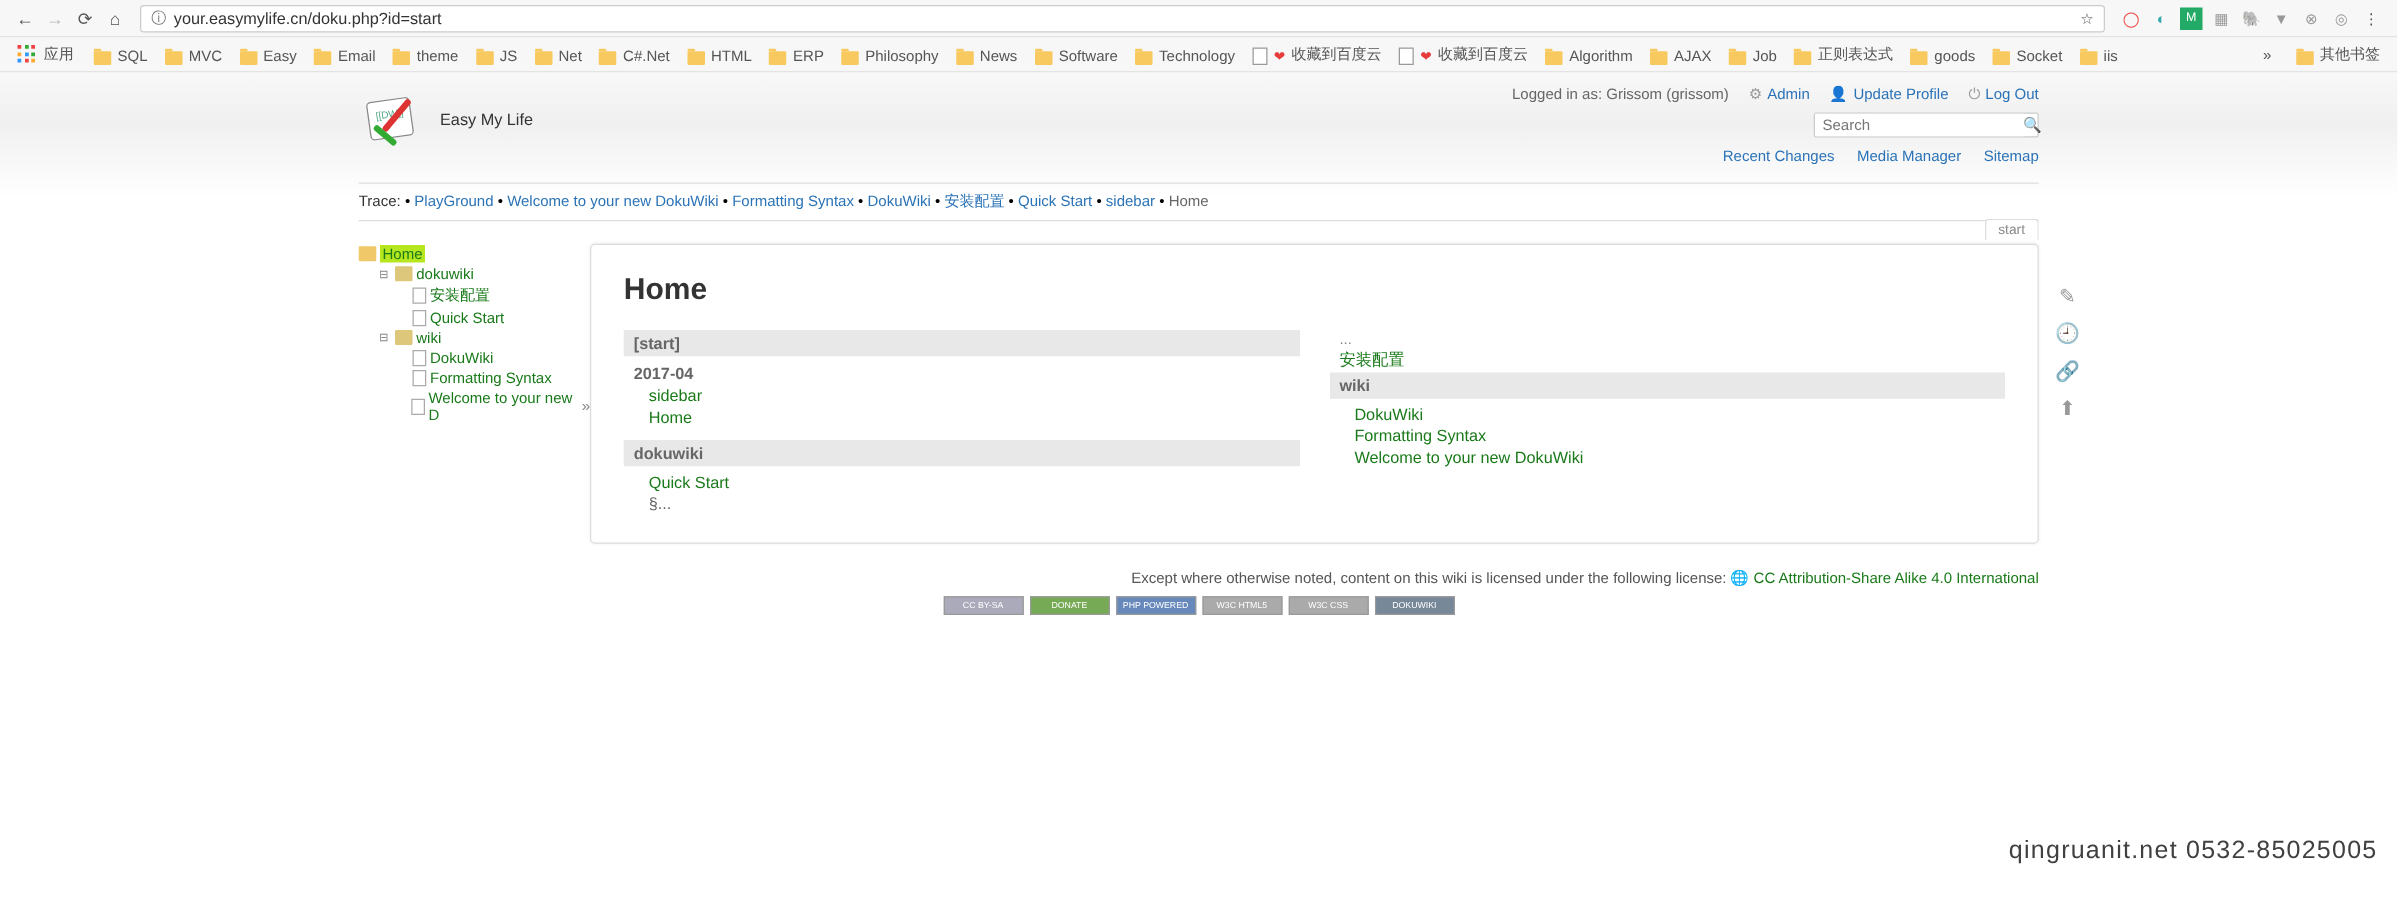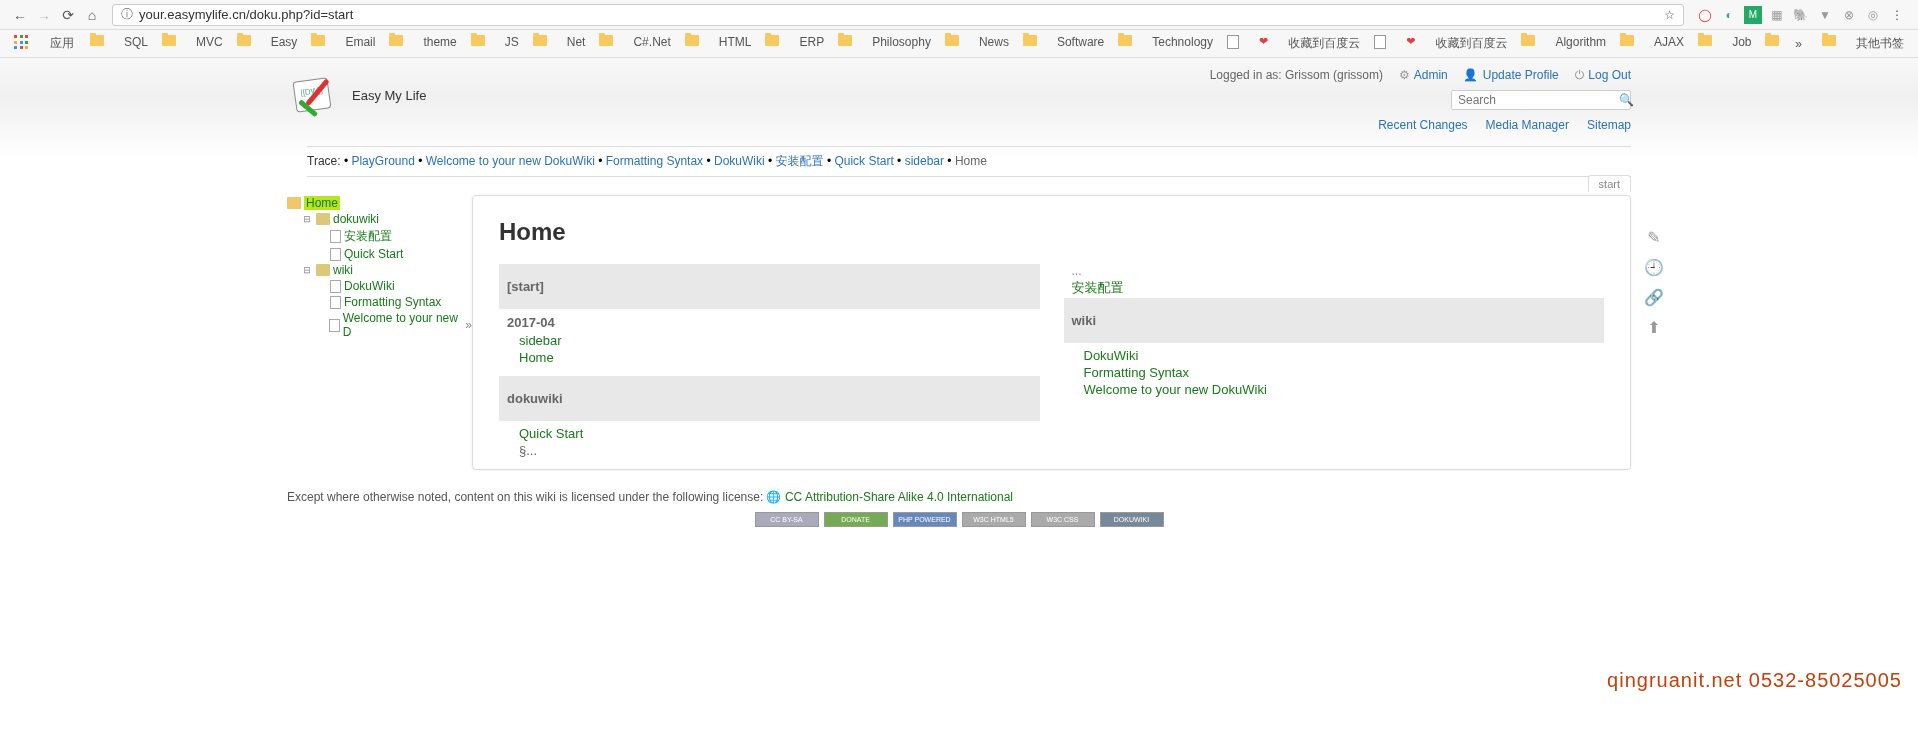--- a/index.html
+++ b/index.html
@@ -11,21 +11,21 @@
 .url-bar { flex: 1; margin: 0 8px; height: 22px; border: 1px solid #ccc; border-radius: 3px; background: #fff; display: flex; align-items: center; padding: 0 8px; }
 .url-info-icon { color: #777; margin-right: 6px; }
 .url-text { flex: 1; color: #333; font-size: 13px; }
 .star { color: #555; }
 .ext-icons { display: flex; gap: 6px; align-items: center; padding: 0 4px; }
 .ext-icon { width: 18px; height: 18px; display: flex; align-items: center; justify-content: center; font-size: 12px; }
 
 .bookmarks-bar { display: flex; align-items: center; height: 28px; padding: 0 8px; background: #f7f7f7; border-bottom: 1px solid #ddd; gap: 4px; }
 .apps-icon { width: 16px; height: 16px; display: grid; grid-template-columns: repeat(3,1fr); grid-template-rows: repeat(3,1fr); gap: 1px; }
 .apps-icon span { width: 3px; height: 3px; }
-.bookmark-item { display: flex; align-items: flex-start; gap: 20px; padding: 2px 6px; color: #555; font-size: 12px; cursor: pointer; white-space: nowrap; }
+.bookmark-item { display: flex; align-items: flex-end; gap: 5px; padding: 2px 6px; color: #555; font-size: 12px; cursor: pointer; white-space: nowrap; }
 .folder-icon { width: 14px; height: 11px; background: #F7C95E; border-radius: 1px; position: relative; }
 .folder-icon::before { content: ''; position: absolute; top: -2px; left: 0; width: 6px; height: 2px; background: #F7C95E; border-radius: 1px 1px 0 0; }
 .page-icon { width: 12px; height: 14px; border: 1px solid #999; background: #fff; position: relative; }
 .heart-icon { color: #e63c3c; font-size: 11px; }
 .bm-right { margin-left: auto; display: flex; align-items: center; gap: 8px; }
 
 
 .page-bg { background: linear-gradient(#f8f8f8, #f0f0f0 40px, #fff 100px); min-height: 600px; }
 .dokuwiki-container { max-width: 1344px; margin: 0 auto; padding: 10px 0; }
 
@@ -36,21 +36,21 @@
 .header-right { margin-left: auto; text-align: right; }
 .user-tools { display: flex; align-items: center; gap: 16px; justify-content: flex-end; color: #666; font-size: 12px; margin-bottom: 8px; }
 .tool-link { color: #2b73b7; cursor: pointer; display: flex; align-items: center; gap: 4px; }
 .tool-icon { color: #999; font-size: 12px; }
 .search-box { display: flex; border: 1px solid #ccc; border-radius: 2px; background: #fff; width: 180px; }
 .search-input { border: none; outline: none; padding: 2px 6px; flex: 1; font-size: 12px; color: #999; }
 .search-btn { width: 24px; display: flex; align-items: center; justify-content: center; color: #888; }
 .site-tools { display: flex; gap: 18px; justify-content: flex-end; margin-top: 8px; }
 .site-tool-link { color: #2b73b7; font-size: 12px; cursor: pointer; }
 
-.trace-bar { margin-top: 14px; padding: 6px 0; border-top: 1px solid #ddd; border-bottom: 1px solid #ddd; font-size: 12px; margin-left: 20px; }
+.trace-bar { margin-top: 14px; padding: 6px 0; border-top: 1px solid #ddd; border-bottom: 1px solid #ddd; font-size: 12px; }
 .trace-bar .label { color: #333; }
 .trace-link { color: #2b73b7; cursor: pointer; }
 .trace-current { color: #666; }
 
 .content-row { display: flex; margin-top: 18px; }
 .sidebar-tree { width: 185px; font-size: 12px; }
 .tree-node { display: flex; align-items: center; gap: 3px; padding: 1px 0; }
 .tree-toggle { width: 12px; text-align: center; color: #888; font-size: 9px; cursor: pointer; }
 .tree-spacer { width: 12px; }
 .tree-icon { width: 14px; height: 12px; }
@@ -61,36 +61,36 @@
 .tree-link-home { background: #b6e61e; color: #1a7a1a; padding: 0 2px; }
 .tree-indent-1 { padding-left: 14px; }
 .tree-indent-2 { padding-left: 28px; }
 
 .main-area { flex: 1; position: relative; }
 .page-tab { position: absolute; top: -20px; right: 0; background: #fff; border: 1px solid #ddd; border-bottom: none; border-radius: 3px 3px 0 0; padding: 2px 10px; font-size: 11px; color: #888; }
 .page-box { background: #fff; border: 1px solid #ddd; border-radius: 4px; padding: 22px 26px 10px; box-shadow: 0 0 3px rgba(0,0,0,0.08); min-height: 240px; }
 .page-h1 { font-size: 24px; font-weight: bold; color: #333; margin-bottom: 18px; }
 .two-col { display: flex; gap: 24px; }
 .col { flex: 1; }
-.section-header { background: #e8e8e8; color: #666; font-weight: bold; padding: 15px 8px; font-size: 13px; margin-bottom: 4px; }
+.section-header { background: #e8e8e8; color: #666; font-weight: bold; padding: 3px 8px; font-size: 13px; margin-bottom: 4px; }
 .sub-header { color: #666; font-weight: bold; padding: 2px 8px; font-size: 13px; }
 .list-link { color: #1a7a1a; padding: 1px 0 1px 20px; display: block; cursor: pointer; font-size: 13px; }
 .ellipsis { color: #888; padding-left: 8px; }
 .top-link { text-align: right; color: #888; font-style: italic; font-size: 12px; margin-top: 20px; cursor: pointer; }
 
 .meta-line { text-align: right; font-size: 12px; color: #666; margin-top: 10px; }
-.license-line { text-align: left; font-size: 12px; color: #555; margin-top: 20px; }
+.license-line { text-align: right; font-size: 12px; color: #555; margin-top: 20px; }
 .license-link { color: #1a7a1a; cursor: pointer; }
 .badges { display: flex; justify-content: center; gap: 5px; margin-top: 8px; }
 .badge { width: 64px; height: 15px; border: 1px solid #999; font-size: 7px; display: flex; align-items: center; justify-content: center; color: #fff; }
 
 .right-tools { position: absolute; right: -35px; top: 30px; display: flex; flex-direction: column; gap: 6px; }
 .right-tool { width: 24px; height: 24px; display: flex; align-items: center; justify-content: center; color: #999; font-size: 16px; cursor: pointer; }
 
-.watermark { position: fixed; bottom: 40px; right: 16px; color: #c2410c; font-size: 20px; letter-spacing: 1px; pointer-events: none; }
+.watermark { position: fixed; bottom: 40px; right: 16px; color: #404040; font-size: 20px; letter-spacing: 1px; pointer-events: none; }
 </style>
 </head>
 <body>
 
 <div class="browser-toolbar">
   <div class="nav-btn">←</div>
   <div class="nav-btn" style="color:#bbb">→</div>
   <div class="nav-btn">⟳</div>
   <div class="nav-btn">⌂</div>
   <div class="url-bar">

